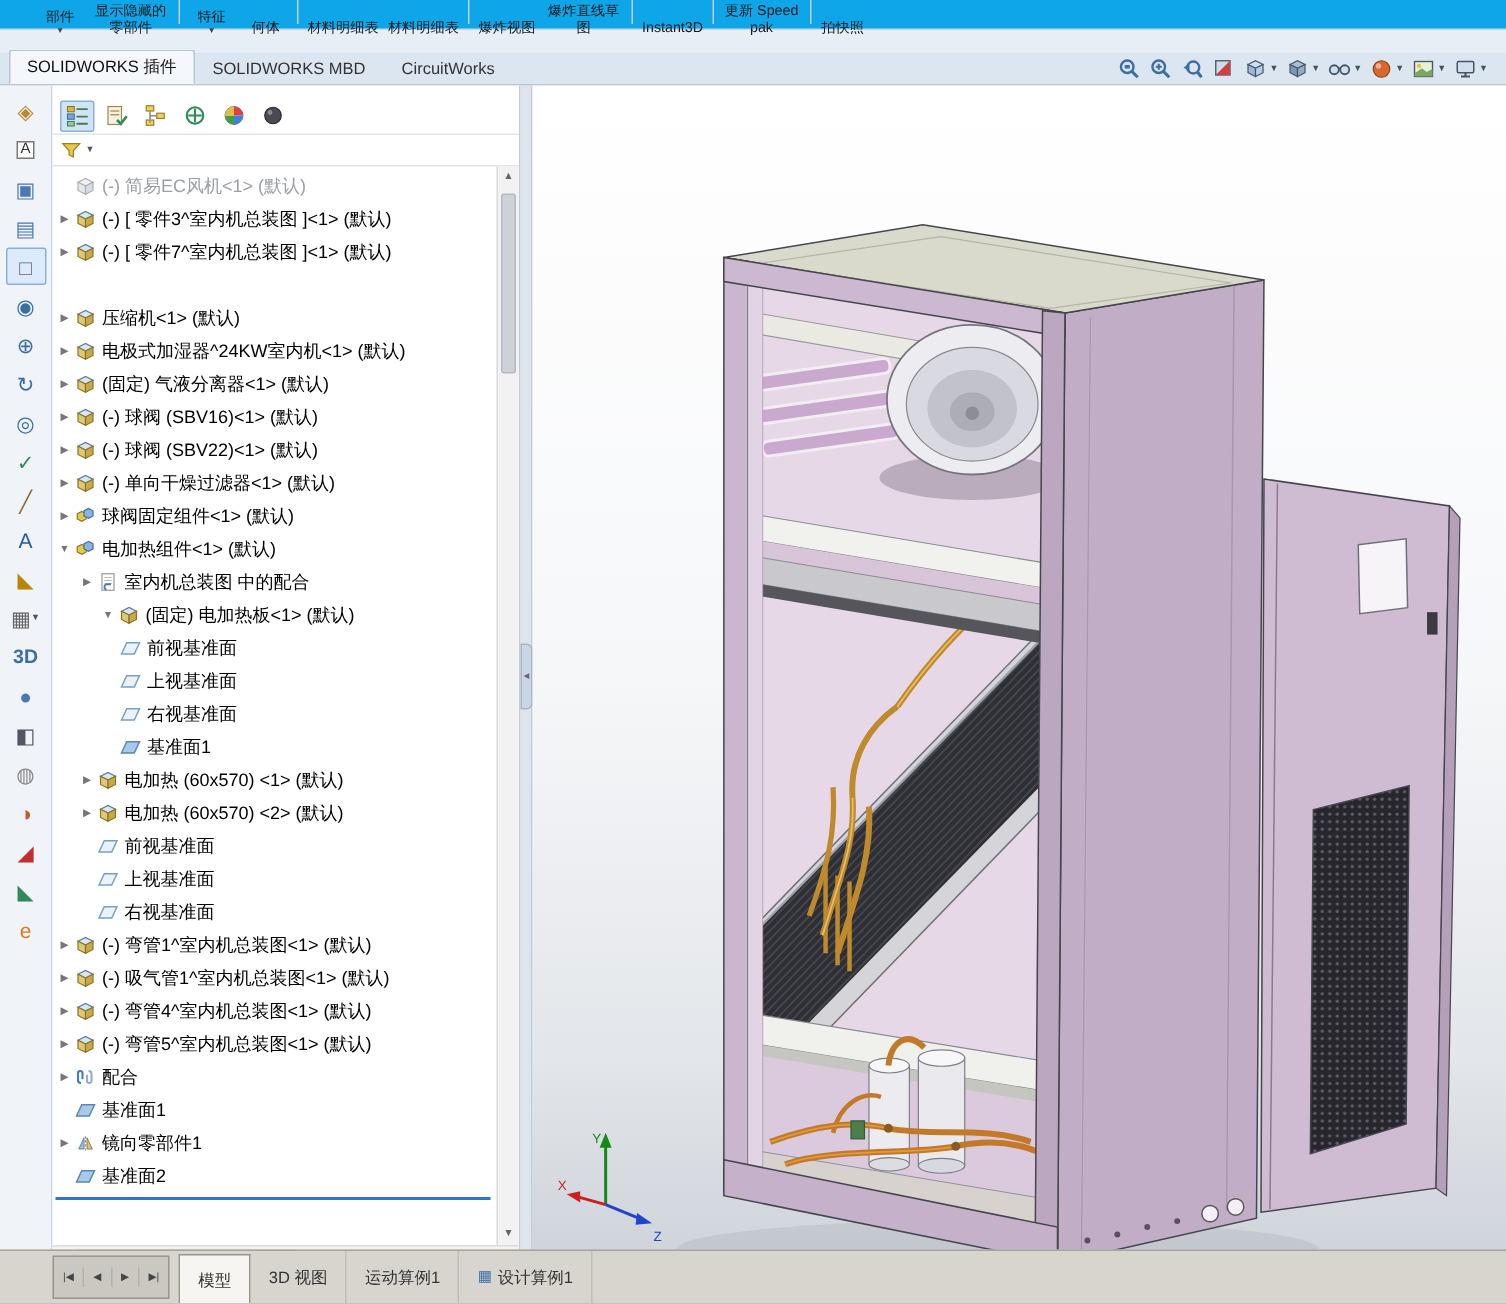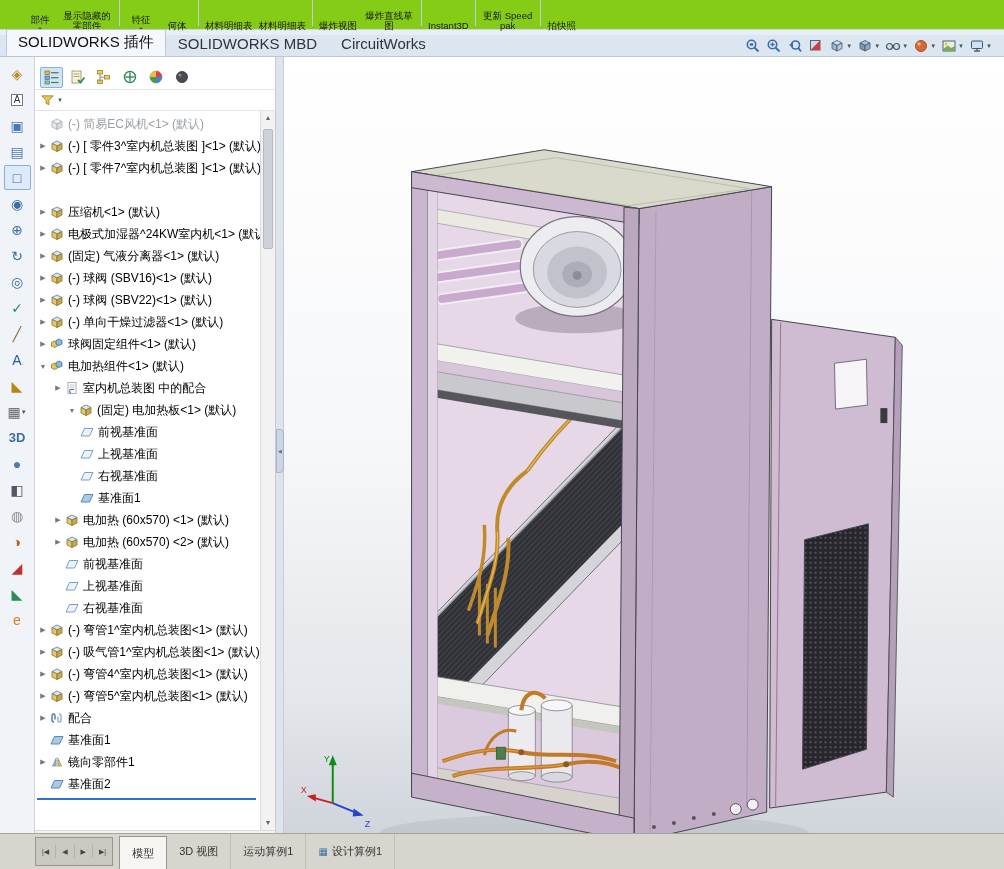--- a/index.html
+++ b/index.html
@@ -1,51 +1,51 @@
 <!DOCTYPE html>
 <html><head>
 <meta charset="utf-8">
 <style>
   html,body{margin:0;padding:0;background:#9aa0a8;}
   *{box-sizing:border-box;font-family:"Liberation Sans","DejaVu Sans",sans-serif;}
   .app{position:relative;width:1004px;height:869px;background:#e8eef6;overflow:hidden;cursor:default;}
 
   
-  .ribbon{position:absolute;left:0;top:0;width:100%;height:30px;background:#84cc16;
-          border-bottom:1px solid #c9d5e2;display:flex;align-items:flex-start;padding:0 0 1px 22px;}
+  .ribbon{position:absolute;left:0;top:0;width:100%;height:20px;background:#0ea5e9;
+          border-bottom:1px solid #c9d5e2;display:flex;align-items:center;padding:0 0 1px 22px;}
   .rib-btn{min-width:36px;max-width:58px;height:33px;display:flex;flex-direction:column;align-items:center;
            justify-content:flex-end;padding:0 3px 1px;}
   .rib-lbl{display:block;max-width:54px;font-size:9.5px;line-height:1.12;text-align:center;color:#1a1a1a;
            word-break:break-all;overflow:hidden;max-height:32px;}
   .rib-caret{font-size:5.5px;color:#444;line-height:1;margin-top:1px;}
   .rib-div{width:1px;height:28px;background:#c2cedb;margin:0 3px 2px;align-self:flex-end;}
 
   
   .tabrow{position:absolute;left:0;top:35px;width:100%;height:22px;background:#dce6f1;
           border-bottom:1px solid #b9c7d6;display:flex;align-items:flex-end;padding-left:6px;}
-  .cmd-tab{font-size:15px;color:#333;padding:3px 11px 3px;border:1px solid transparent;white-space:nowrap;}
+  .cmd-tab{font-size:11px;color:#333;padding:3px 11px 3px;border:1px solid transparent;white-space:nowrap;}
   .cmd-tab.active{background:#f4f8fc;border:1px solid #b9c7d6;border-bottom:1px solid #f4f8fc;
                   border-radius:2px 2px 0 0;color:#111;}
   .vt{margin-left:auto;display:flex;align-items:center;gap:5px;padding:0 12px 2px 0;}
   .vt-btn{display:flex;align-items:center;gap:1px;}
   .vt-caret{font-size:6px;color:#455;}
 
   
   .main{position:absolute;left:0;top:57px;width:100%;height:788px;display:flex;}
 
   .left-toolbar{width:35px;background:#f0f3f7;border-right:1px solid #ccd4dd;display:flex;flex-direction:column;
                 align-items:center;padding-top:4px;gap:1px;overflow:hidden;flex:none;}
   .lt-btn{width:27px;height:25px;flex:none;display:flex;align-items:center;justify-content:center;
           font-size:14px;border:1px solid transparent;border-radius:2px;line-height:1;}
   .lt-btn.pressed{border:1px solid #8ab0d8;background:#dceafc;}
   .lt-btn .g{display:inline-block;}
   .lt-btn .g.small{font-size:13px;font-weight:bold;}
   .lt-btn .g.boxed{border:1px solid #777;padding:0 2px;font-size:10px;background:#fff;}
 
-  .tree-panel{width:241px;background:#fff;border-right:1px solid #c4ccd6;display:flex;flex-direction:column;flex:none;}
+  .tree-panel{width:312px;background:#fff;border-right:1px solid #c4ccd6;display:flex;flex-direction:column;flex:none;}
   .fm-tabs{height:24px;margin-top:8px;display:flex;align-items:center;gap:3px;padding:0 5px;flex:none;}
   .fm-tab{width:23px;height:21px;display:flex;align-items:center;justify-content:center;border:1px solid transparent;border-radius:2px;}
   .fm-tab.active{background:#cfe4f7;border:1px solid #8ab0d8;}
   .filter-row{height:22px;flex:none;border-top:1px solid #e4e4e4;border-bottom:1px solid #e4e4e4;
               display:flex;align-items:center;gap:2px;padding:0 5px;}
   .filter-caret{font-size:6px;color:#556;}
   .tree-wrap{flex:1;position:relative;overflow:hidden;}
   .tree-list{position:absolute;left:0;top:2px;right:15px;bottom:0;overflow:hidden;}
   .tree-row{height:22px;display:flex;align-items:center;font-size:12px;color:#000;white-space:nowrap;overflow:hidden;}
   .tree-row .arrow{width:12px;flex:none;font-size:7px;color:#777;text-align:center;}

